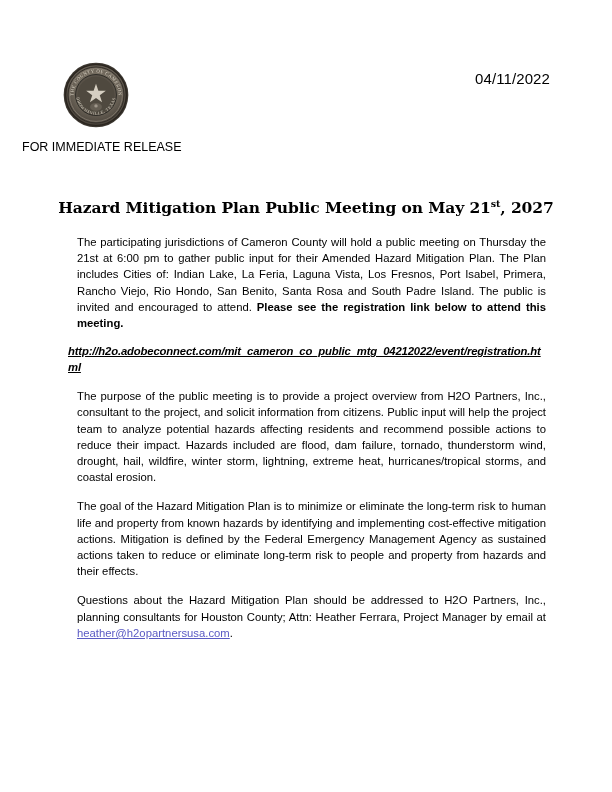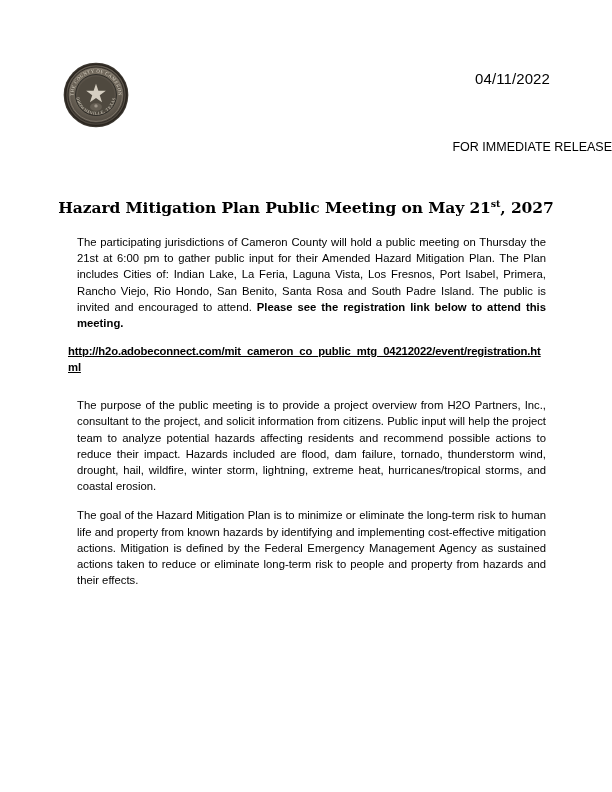--- a/index.html
+++ b/index.html
@@ -36,21 +36,21 @@
     font-family: "Liberation Sans", sans-serif;
     letter-spacing: 0.1px;
     white-space: nowrap;
   }
 
   .immediate-release {
     position: absolute;
     left: 0;
     right: 0;
     top: 140px;
-    text-align: right;
+    text-align: left;
     font-size: 12.5px;
     font-family: "Liberation Sans", sans-serif;
     padding-left: 22px;
     box-sizing: border-box;
   }
 
   
   .doc-title {
     position: absolute;
     left: 0;
@@ -81,27 +81,28 @@
     font-family: "Liberation Sans", sans-serif;
   }
   .para {
     margin: 0 0 13px 9px;
     text-align: justify;
   }
   .para.last { margin-bottom: 0; }
   .para b { font-weight: bold; }
 
   .url-block {
-    margin: 0 0 22px 0;
+    margin: 0 0 13px 0;
     font-weight: bold;
     text-decoration: underline;
     word-break: break-all;
     line-height: 15.5px;
     text-align: left;
     letter-spacing: -0.15px;
+    font-style: italic;
   }
 
   a.weblink {
     color: #5a5ac4;
     text-decoration: underline;
     word-break: break-all;
   }
   a.maillink {
     color: #5a5ac4;
     text-decoration: underline;
@@ -156,15 +157,16 @@
 
     <p class="para"><span>The participating jurisdictions of Cameron County will hold a public meeting on Thursday the 21st at 6:00 pm to gather public input for their Amended Hazard Mitigation Plan.  The Plan includes Cities of: Indian Lake, La Feria, Laguna Vista, Los Fresnos, Port Isabel, Primera, Rancho Viejo, Rio Hondo, San Benito, Santa Rosa and South Padre Island. The public is invited and encouraged to attend. </span><b>Please see the registration link below to attend this meeting.</b></p>
 
     <p class="url-block">http://h2o.adobeconnect.com/mit_cameron_co_public_mtg_04212022/event/registration.html</p>
 
     <p class="para">The purpose of the public meeting is to provide a project overview from H2O Partners, Inc., consultant to the project, and solicit information from citizens. Public input will help the project team to analyze potential hazards affecting residents and recommend possible actions to reduce their impact. Hazards included are flood, dam failure, tornado, thunderstorm wind, drought, hail, wildfire, winter storm, lightning, extreme heat, hurricanes/tropical storms, and coastal erosion.</p>
 
 
     <p class="para">The goal of the Hazard Mitigation Plan is to minimize or eliminate the long-term risk to human life and property from known hazards by identifying and implementing cost-effective mitigation actions. Mitigation is defined by the Federal Emergency Management Agency as sustained actions taken to reduce or eliminate long-term risk to people and property from hazards and their effects.</p>
 
+    <p class="para last"><span>Questions about the Hazard Mitigation Plan should be addressed to H2O Partners, Inc., planning consultants for Houston County; Attn: Heather Ferrara, Project Manager by email at </span><a class="maillink" href="#">heather@h2opartnersusa.com</a><span>.</span></p>
 
   </div>
 </div>
 
 </body></html>

